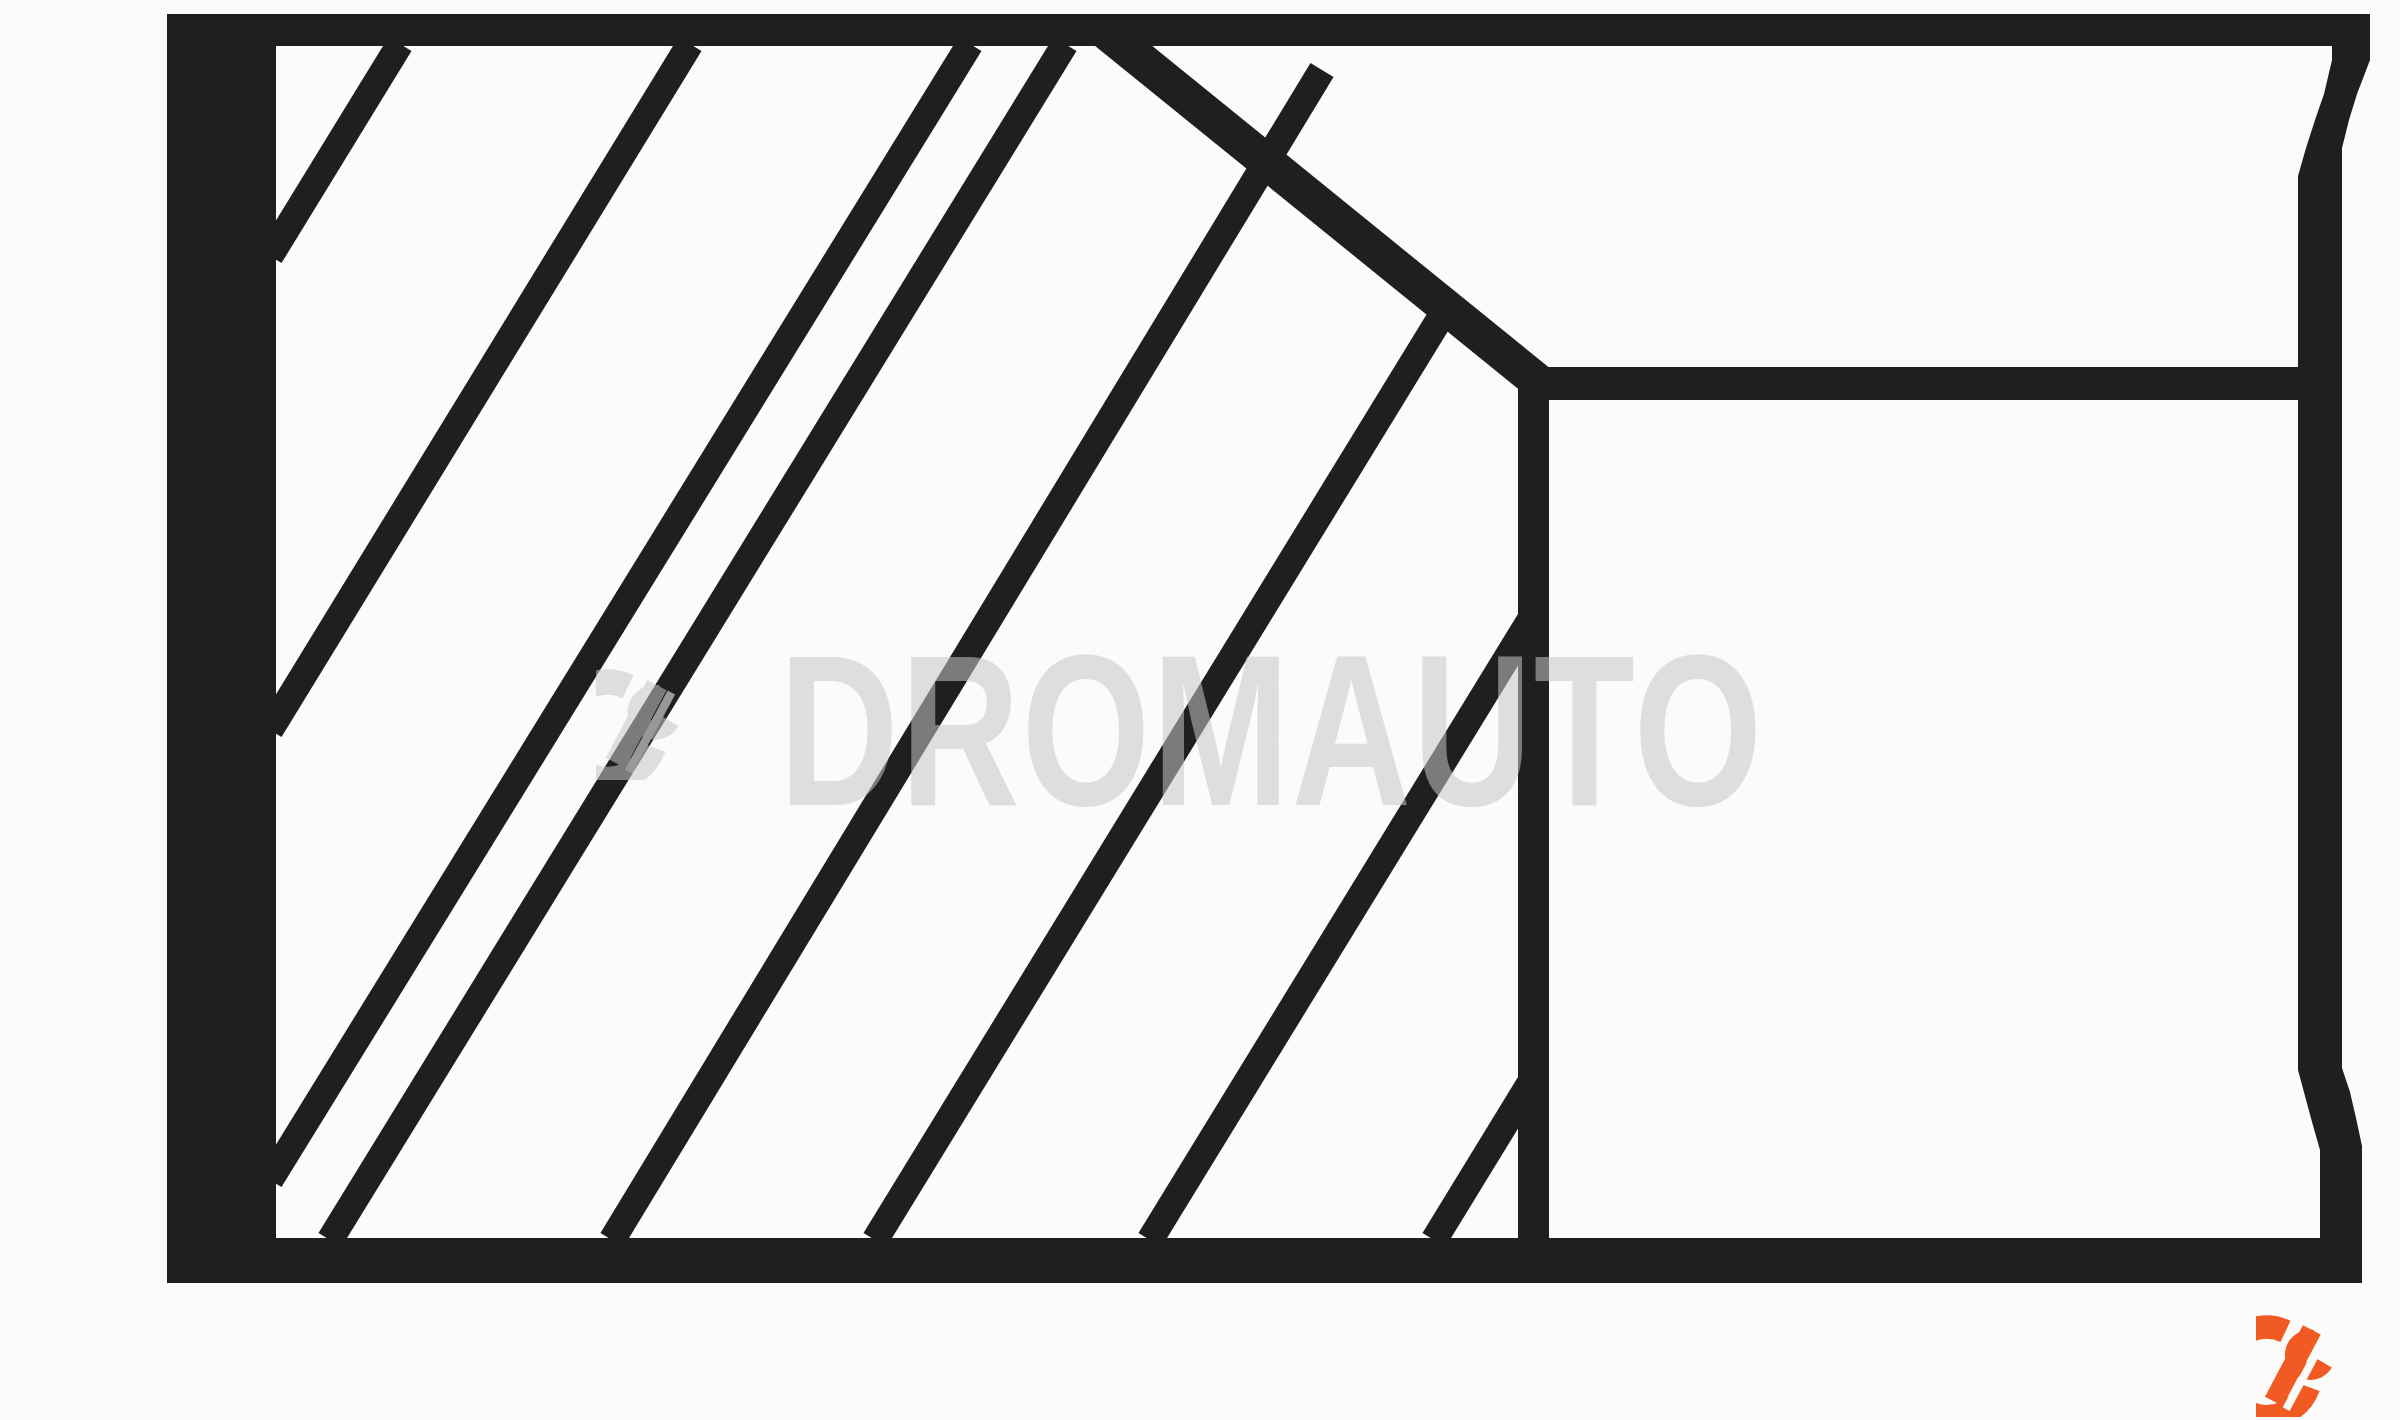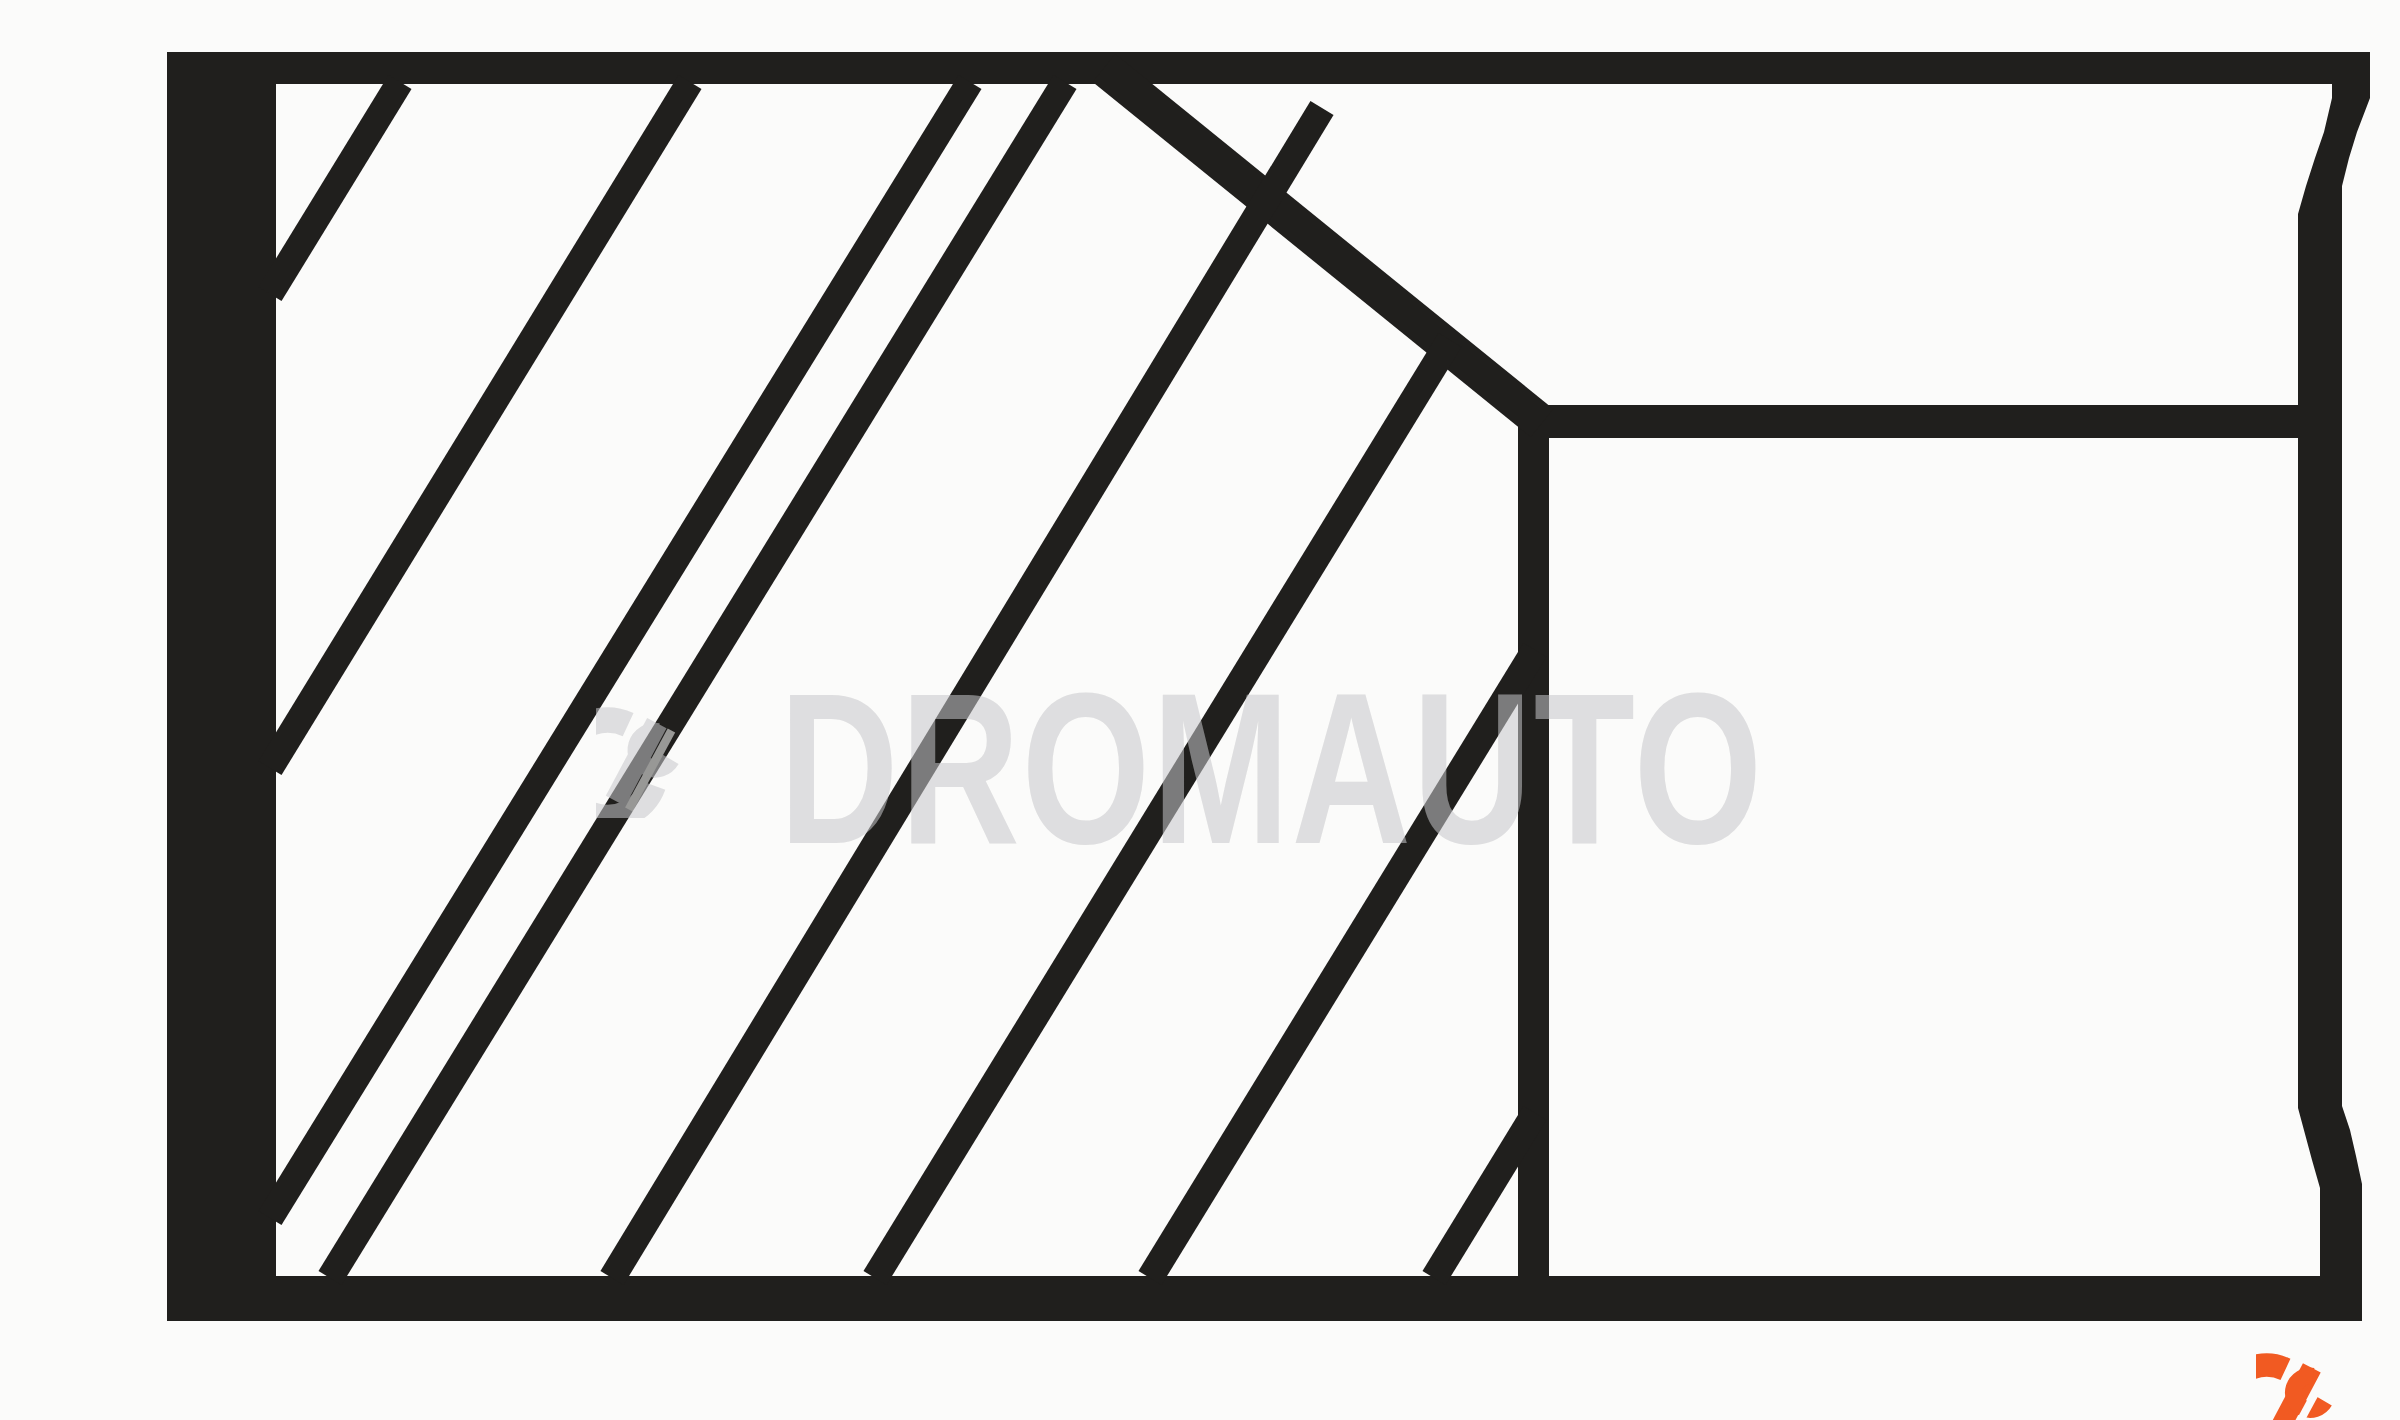--- a/index.html
+++ b/index.html
@@ -9,21 +9,20 @@
     height: 1420px;
     overflow: hidden;
     background: #fbfbfa;
     font-family: "Liberation Sans", sans-serif;
     color: #201f1d;
   }
   .stage {
     position: relative;
     width: 2400px;
     height: 1136px;
-    margin-top: 38px;
   }
   svg.drawing {
     position: absolute;
     inset: 0;
     filter: blur(0.5px);
   }
   .wm-text {
     font-family: "Liberation Sans", sans-serif;
     font-weight: 700;
     letter-spacing: 2px;

